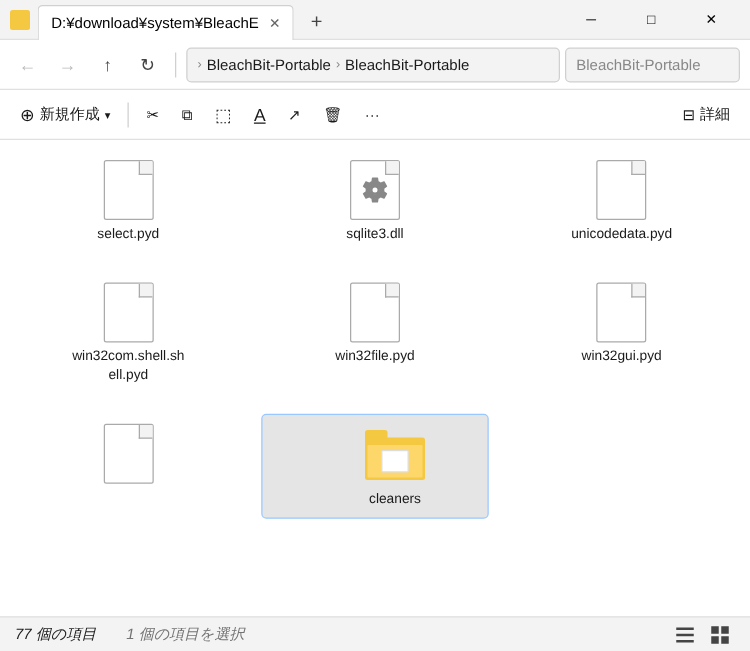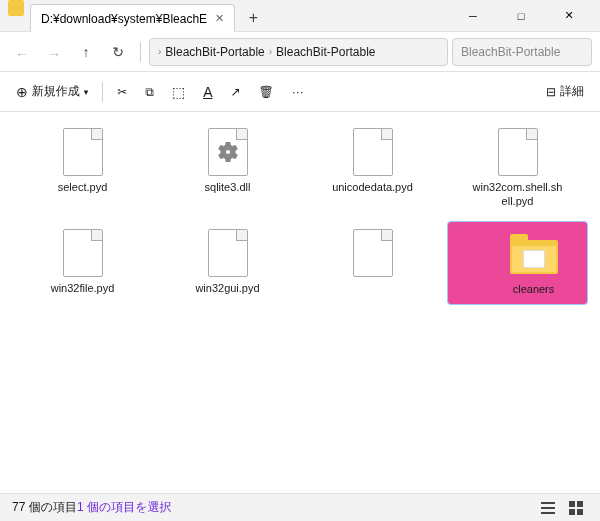--- a/index.html
+++ b/index.html
@@ -11,20 +11,21 @@
       height: 521px;
       overflow: hidden;
       display: flex;
       flex-direction: column;
     }
 
     
     .title-bar {
       background: #f3f3f3;
       display: flex;
+      align-items: center;
       height: 32px;
       padding: 0 8px;
       border-bottom: 1px solid #e0e0e0;
     }
     .title-bar-icon {
       width: 16px; height: 16px;
       margin-right: 6px;
       background: #f5c842;
       border-radius: 2px;
       display: inline-block;
@@ -150,33 +151,33 @@
     
     .file-area {
       background: #ffffff;
       flex: 1;
       overflow-y: auto;
       overflow-x: hidden;
       padding: 8px 12px;
     }
     .file-grid {
       display: grid;
-      grid-template-columns: repeat(4, 1fr);
-      gap: 4px;
+      grid-template-columns: repeat(3, 1fr);
+      gap: 16px;
     }
     .file-item {
       display: flex;
       flex-direction: column;
       align-items: center;
       padding: 8px 4px;
       border-radius: 4px;
       cursor: pointer;
       width: 100%;
     }
-    .file-item.selected { background: #ec4899; border: 1px solid #99c8ff; padding-left: 36px; }
+    .file-item.selected { background: #e5e5e5; border: 1px solid #99c8ff; padding-left: 36px; }
     .file-icon {
       width: 48px;
       height: 48px;
       display: flex;
       align-items: center;
       justify-content: center;
       margin-bottom: 4px;
     }
     .file-name {
       font-size: 11px;
@@ -280,22 +281,22 @@
       background: #f3f3f3;
       height: 28px;
       display: flex;
       align-items: center;
       padding: 0 12px;
       border-top: 1px solid #e0e0e0;
       font-size: 12px;
       color: #1a1a1a;
       gap: 0;
     }
-    .status-left { flex: 1; display: flex; gap: 0; }
-    .status-link { color: #6d28d9; cursor: pointer; text-decoration: none; }
+    .status-left { flex: 1; display: flex; gap: 24px; font-style: italic; }
+    .status-link { color: #737373; cursor: pointer; text-decoration: none; }
     .status-right {
       display: flex;
       align-items: center;
       gap: 4px;
     }
     .view-btn {
       width: 24px; height: 24px;
       display: flex; align-items: center; justify-content: center;
       cursor: pointer;
       border-radius: 2px;

